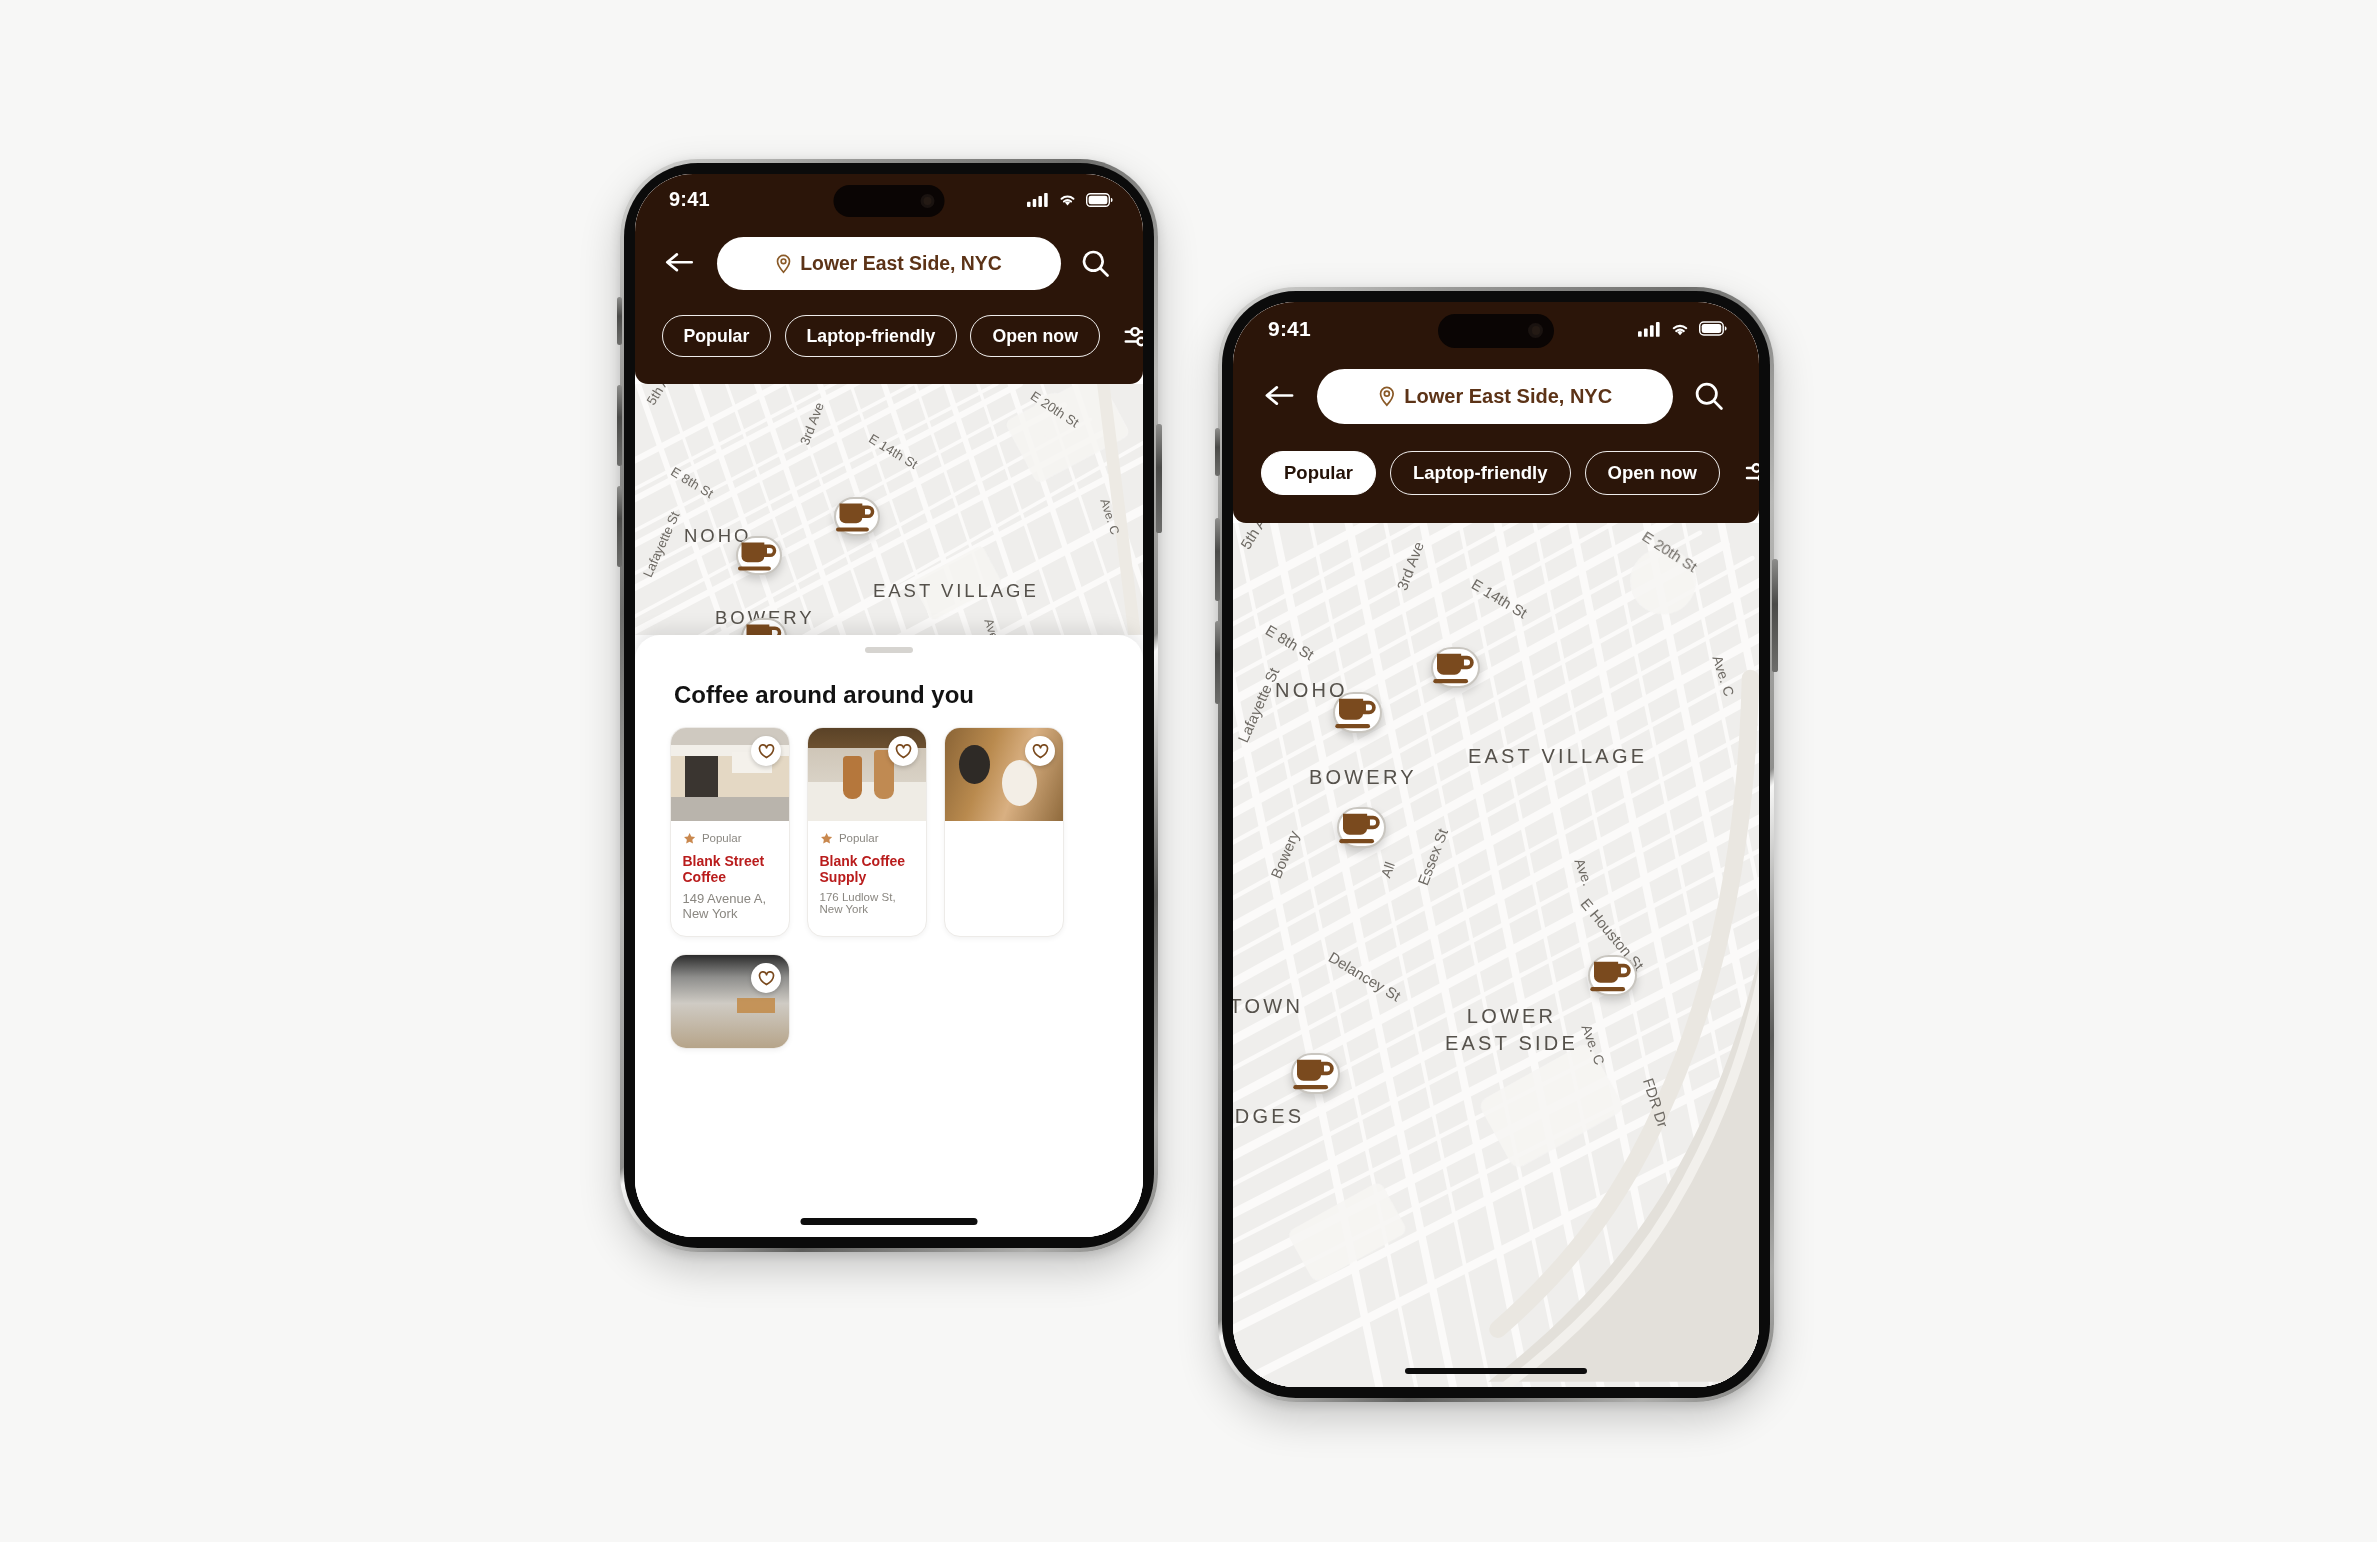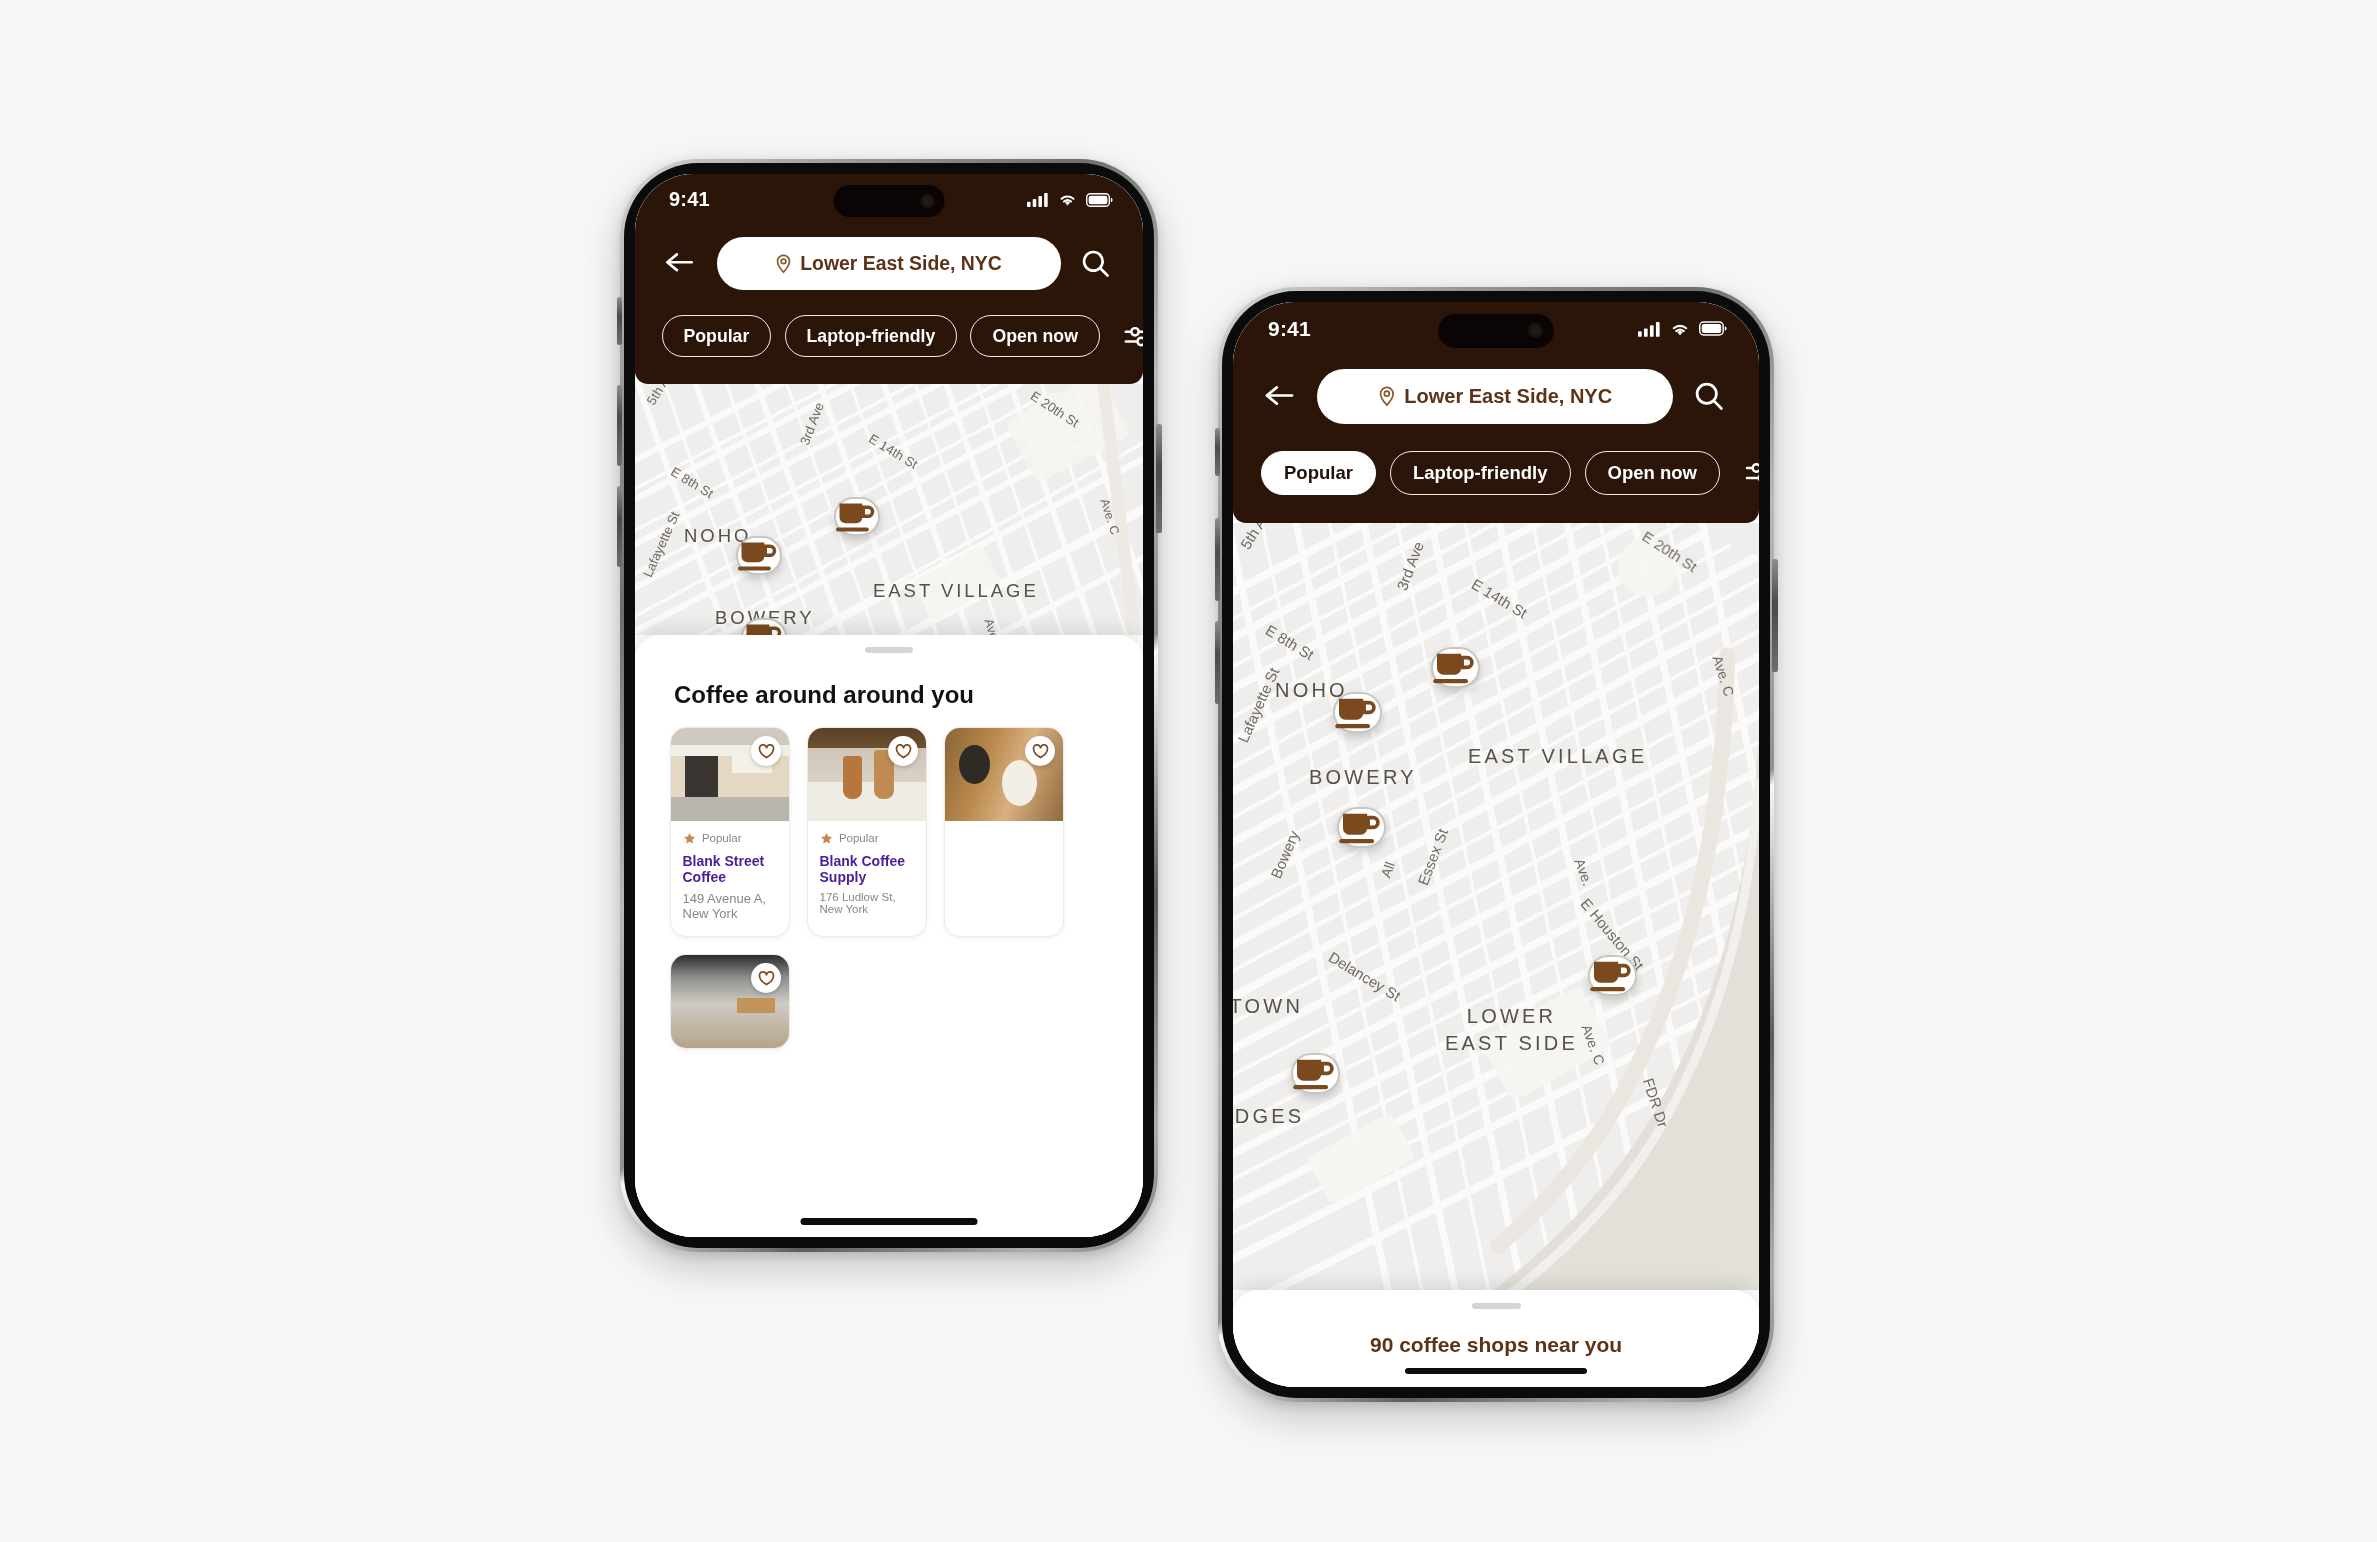--- a/index.html
+++ b/index.html
@@ -76,21 +76,21 @@
   .sheet-count{ color:#5C3317; font-weight:bold; text-align:center; }
 
   .cards{ display:flex; flex-wrap:wrap; }
   .card{ background:#fff; border:0.9px solid #EDEBE8; border-radius:16px; overflow:hidden; box-shadow:0 1.8px 5.3px rgba(0,0,0,.05); }
   .card-img{ position:relative; width:100%; overflow:hidden; }
   .card-img .ph{ position:absolute; inset:0; }
   .heart{ position:absolute; background:#fff; border-radius:50%; display:flex; align-items:center; justify-content:center; box-shadow:0 1.8px 4.4px rgba(0,0,0,.18); }
   .card-body{ }
   .badge{ display:flex; align-items:center; }
   .badge span{ color:#8A8781; }
-  .card-name{ color:#4c1d95; font-weight:bold; }
+  .card-name{ color:#b91c1c; font-weight:bold; }
   .card-addr{ color:#8A8781; }
   .homebar{ position:absolute; left:50%; transform:translateX(-50%); background:#0d0d0d; border-radius:882px; z-index:9; }
 
   
   .ph-storefront{ background:
      linear-gradient(180deg,#cfc9c0 0%,#cfc9c0 18%,#f2efe9 18%,#f2efe9 30%,#e4d8c4 30%,#e4d8c4 74%,#b9b4ac 74%,#b9b4ac 100%); }
   .ph-storefront::after{ content:""; position:absolute; left:12%; top:30%; width:28%; height:44%; background:#3a3530; }
   .ph-storefront::before{ content:""; position:absolute; left:52%; top:26%; width:34%; height:22%; background:#f4f1eb; }
   .ph-drinks{ background:
      linear-gradient(180deg,#5a4227 0%,#6d5130 22%,#cfc6b8 22%,#d9d2c6 58%,#efece5 58%,#efece5 100%); }
@@ -546,22 +546,18 @@
         </div>
         <div class="pin" style="left:58px;top:530px;width:49px;height:41px;">
           <svg width="25.6" height="22" viewBox="0 0 27 23">
               <path d="M2 3h15v9a4 4 0 0 1-4 4H6a4 4 0 0 1-4-4z" fill="#7A4A1E"></path>
               <path d="M17.6 5.4h3.1a3 3 0 0 1 0 6h-3.1z" fill="none" stroke="#7A4A1E" stroke-width="2.3"></path>
               <path d="M1 20h19" stroke="#7A4A1E" stroke-width="2.6" stroke-linecap="round"></path>
             </svg>
         </div>
       </div>
 
-      <div class="sheet" style="flex:0 0 97px;padding:13.2px 0 0;">
-        <div class="grab" style="width:49px;height:6.2px;"></div>
-        <div class="sheet-count" style="font-size:21px;margin-top:24px;">90 coffee shops near you</div>
-      </div>
 
       <div class="homebar" style="bottom:13.2px;width:182px;height:6.2px;"></div>
     </div>
   </div>
 </div>
 
 
 </body></html>

